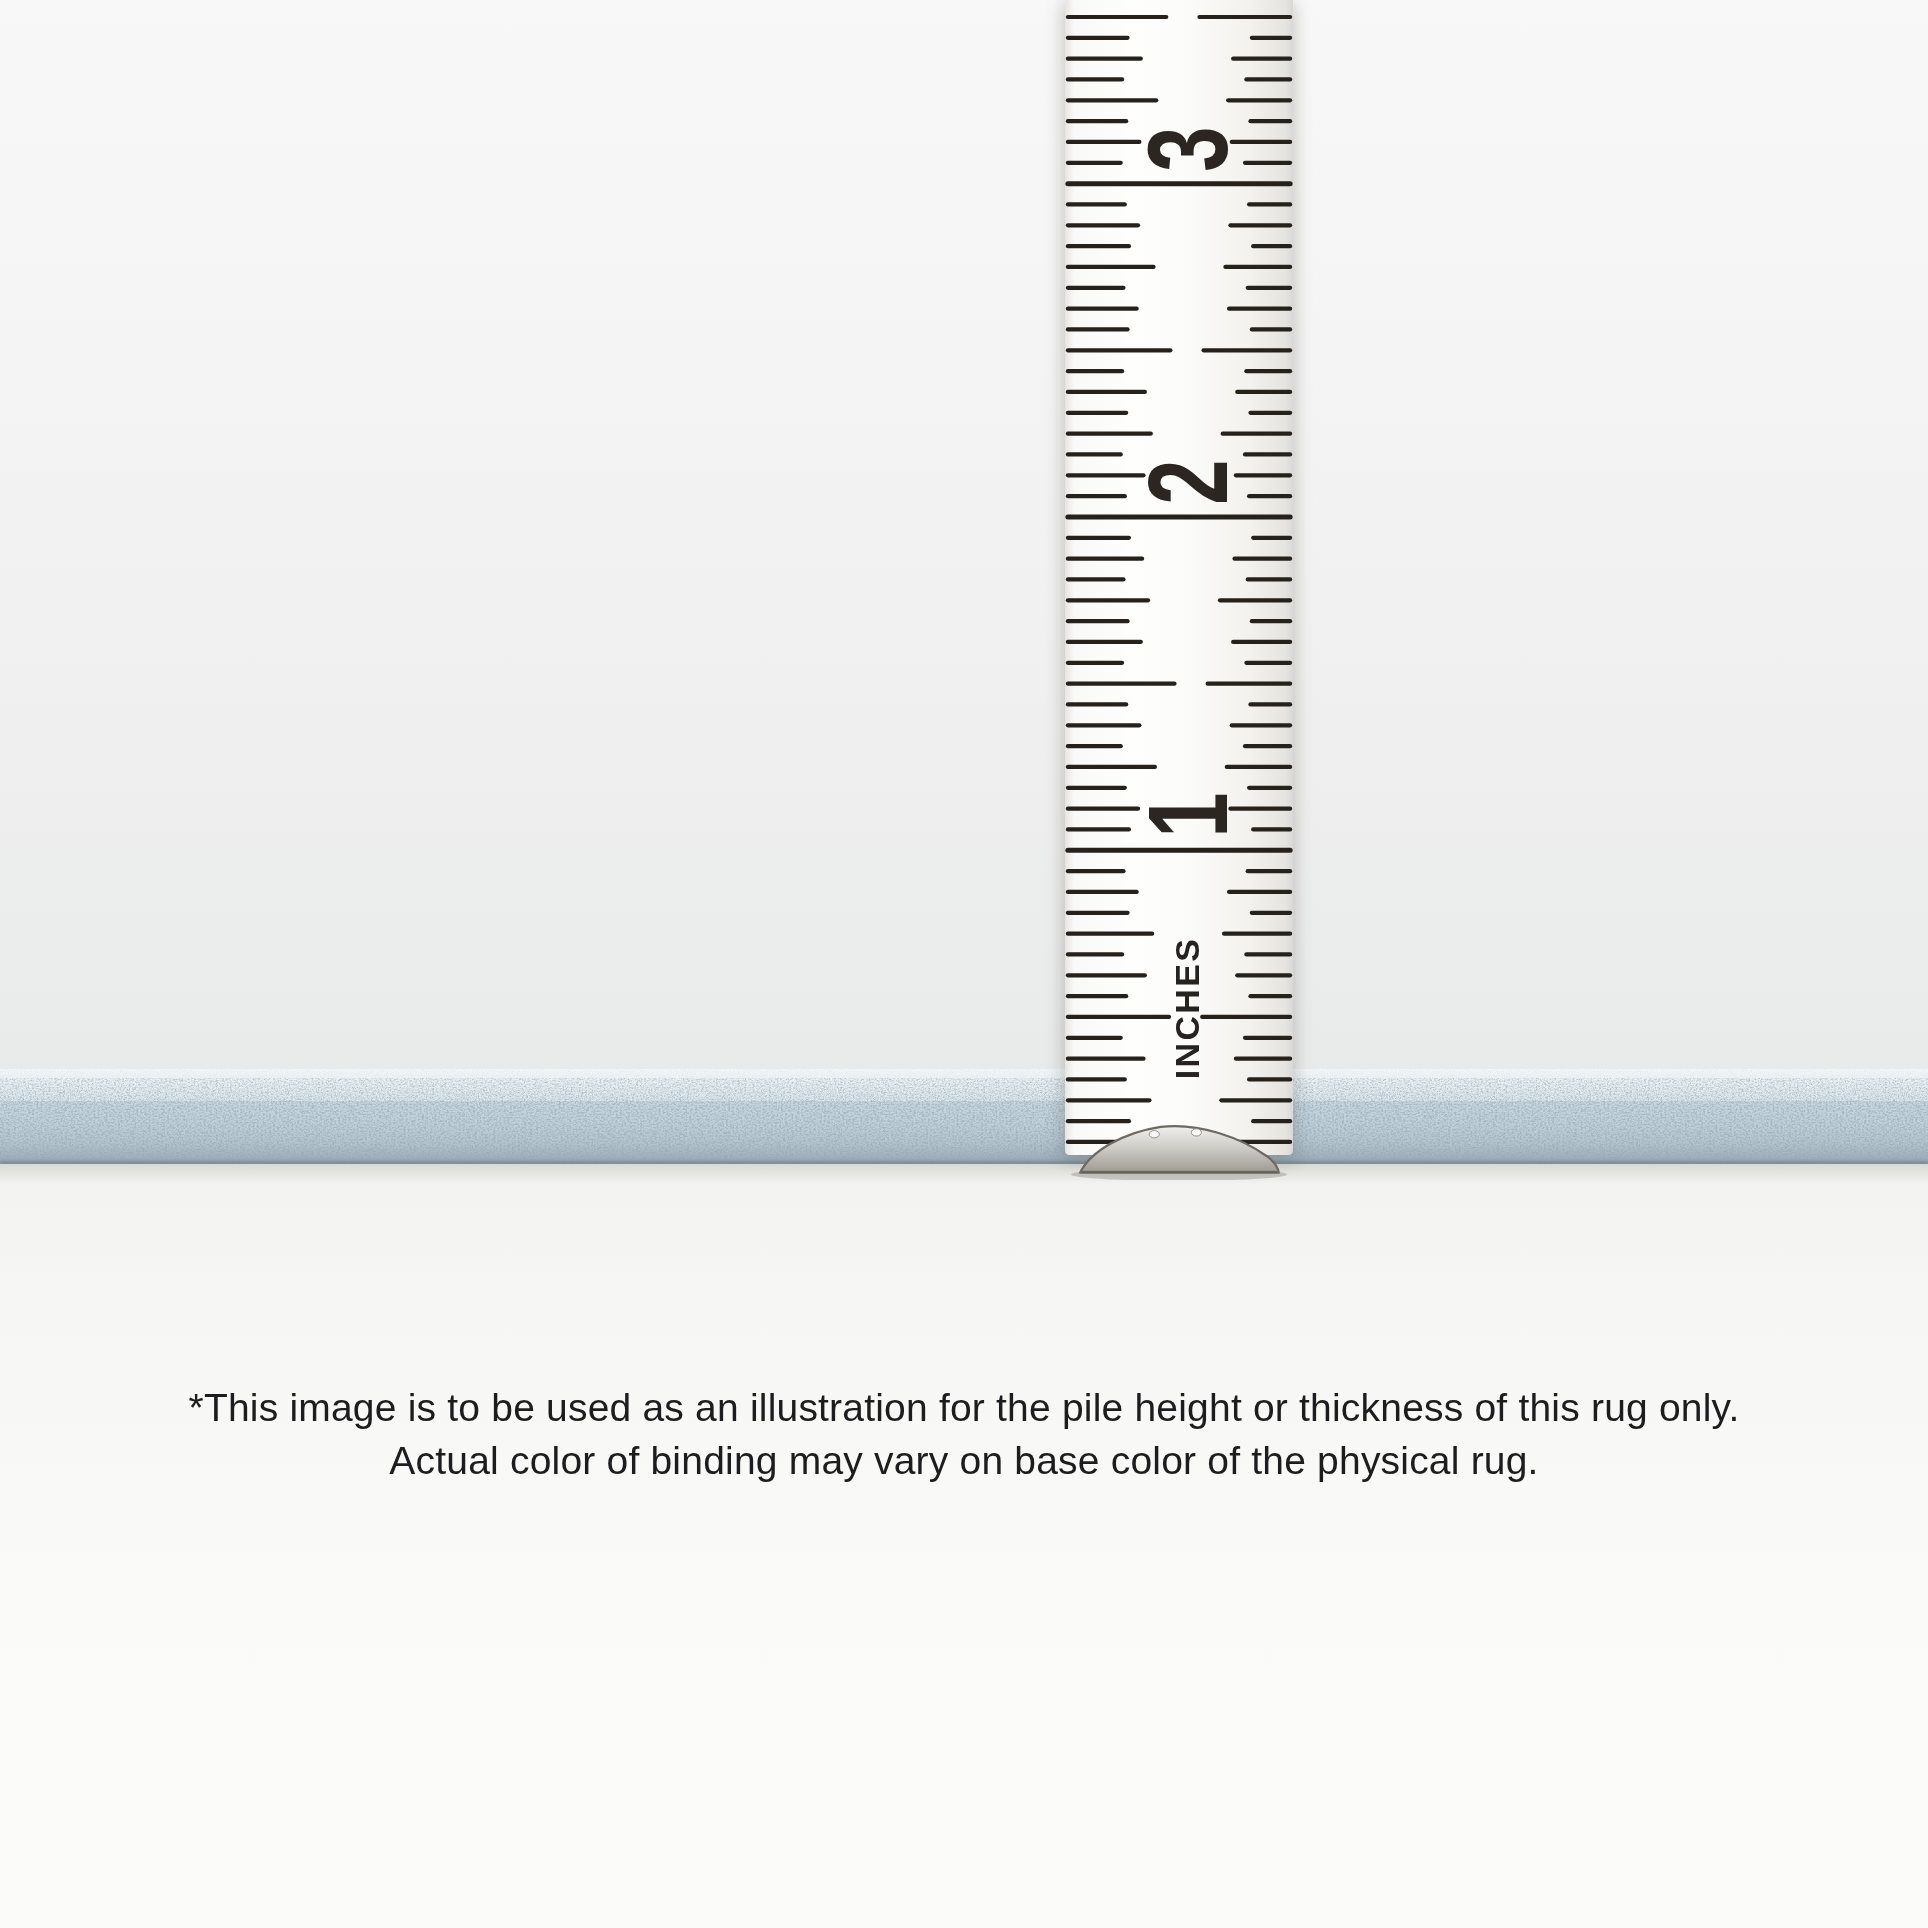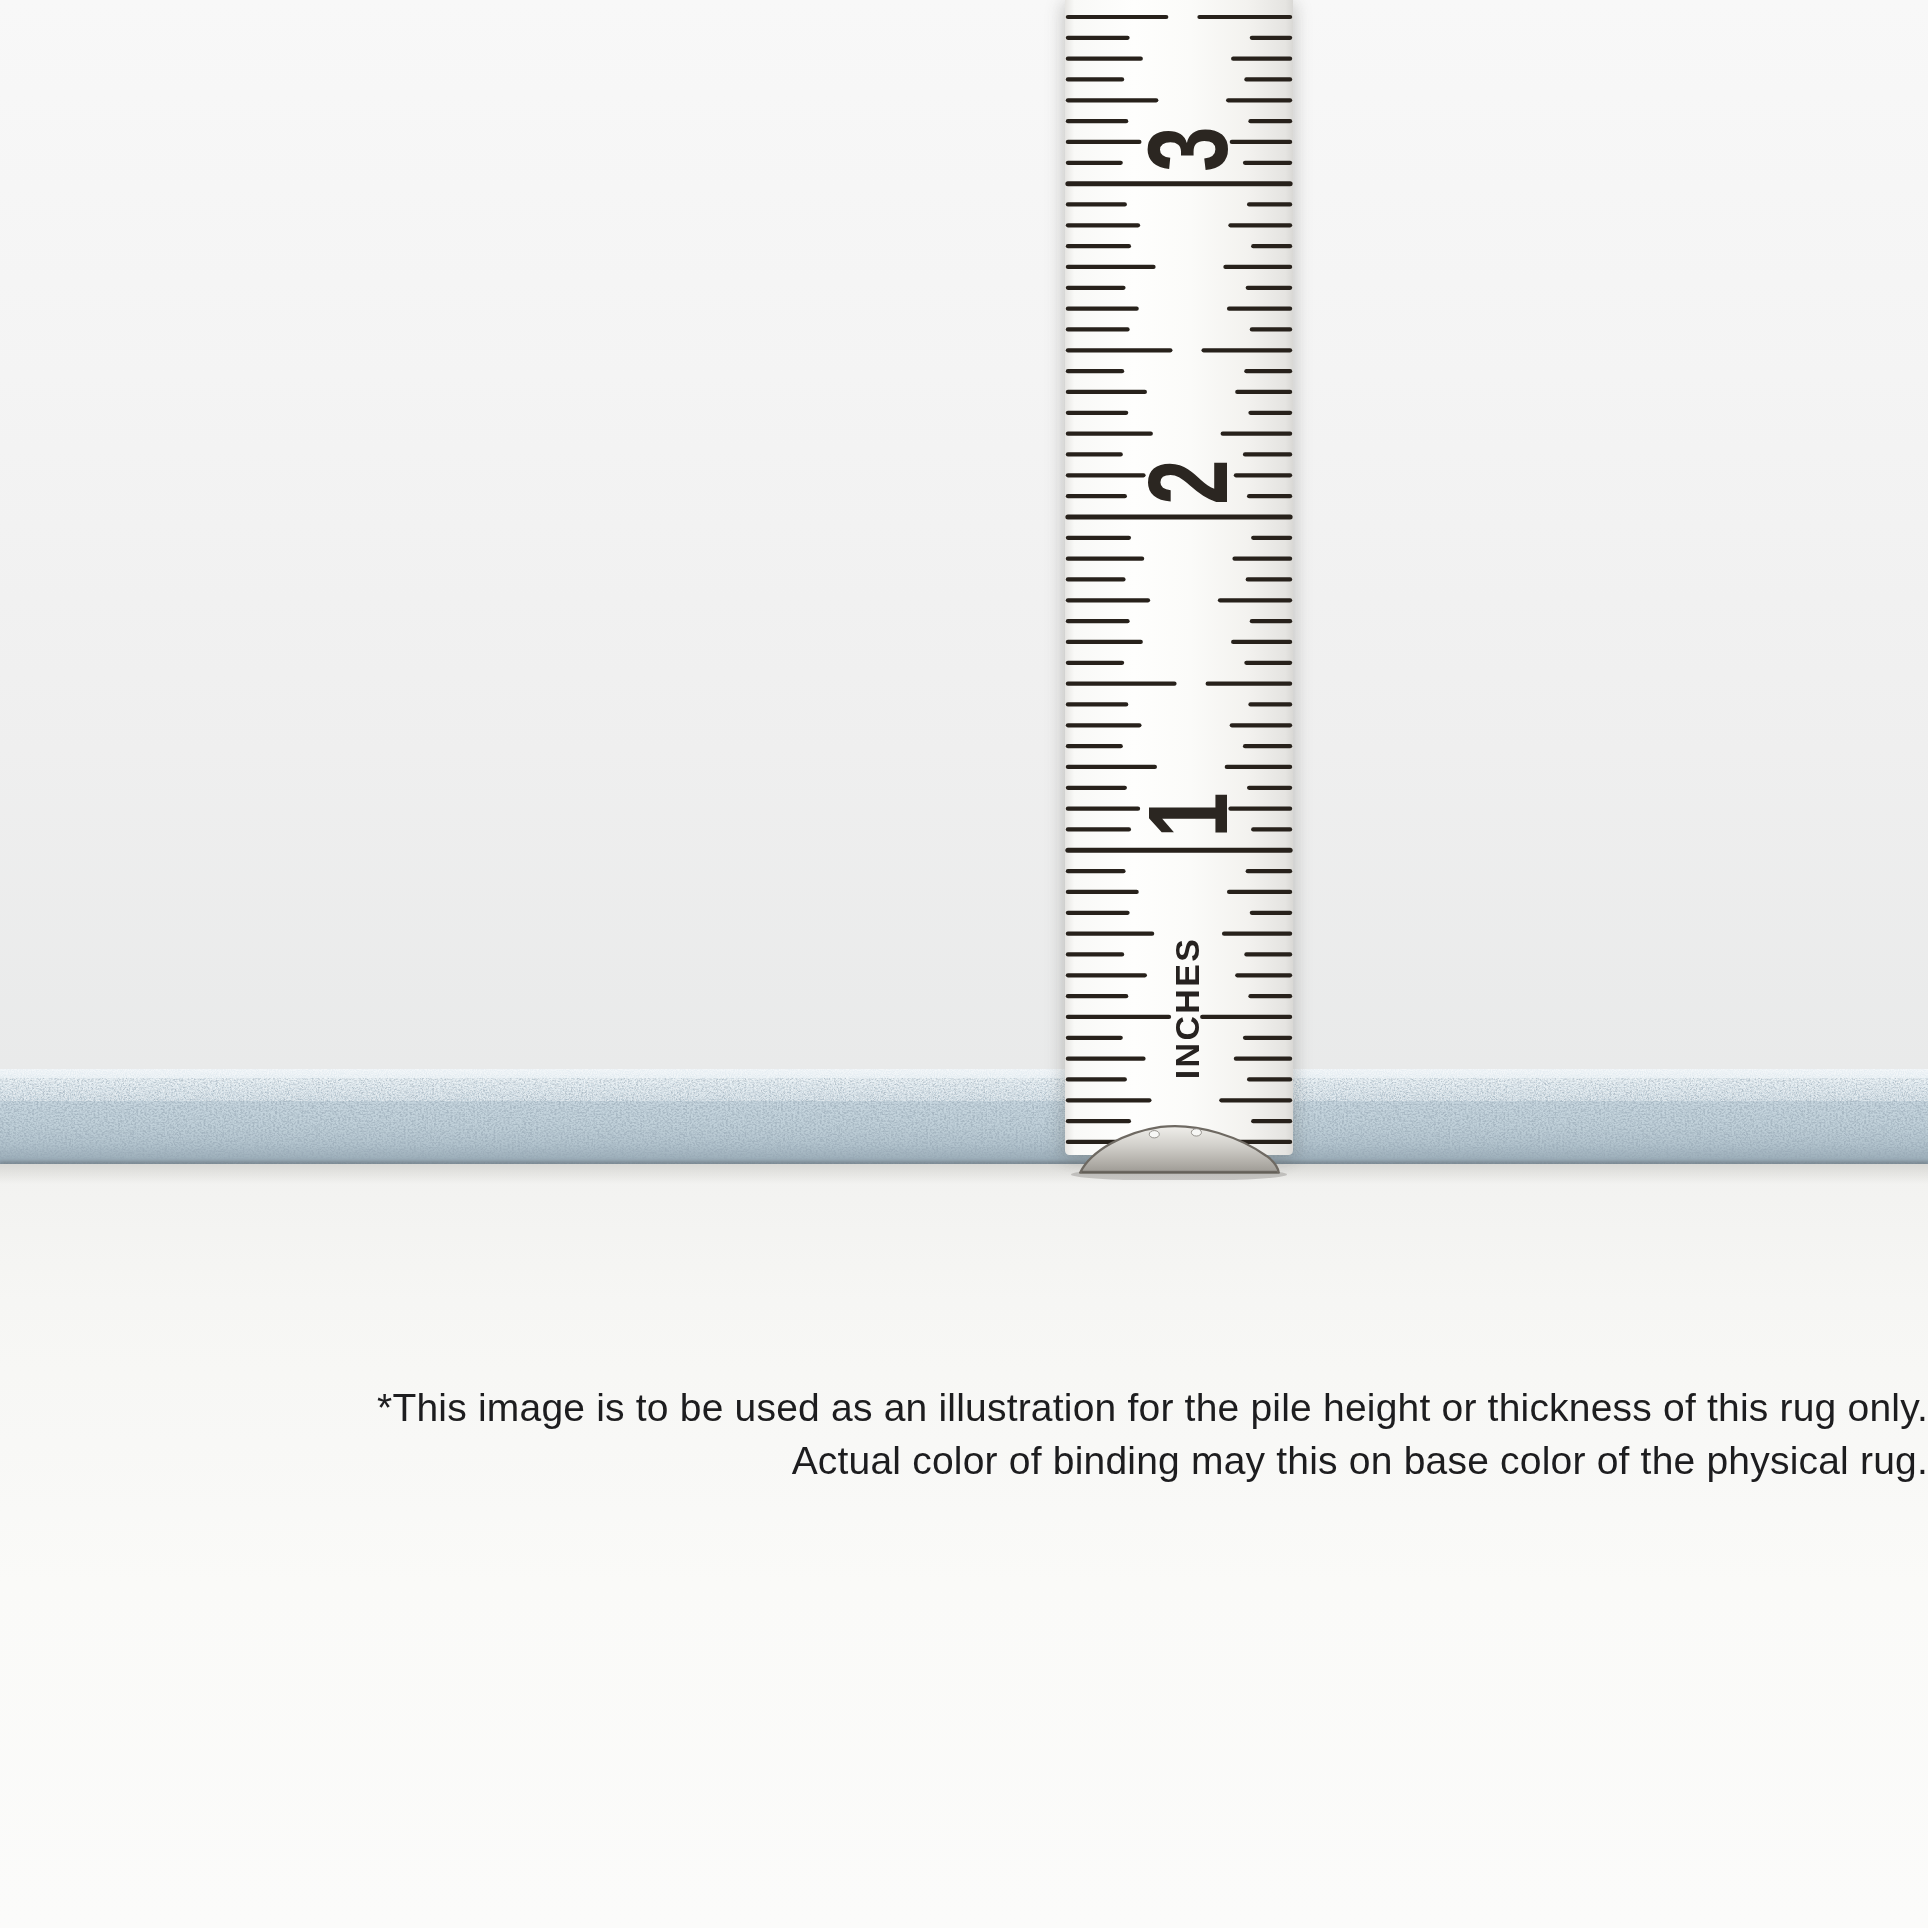--- a/index.html
+++ b/index.html
@@ -59,21 +59,21 @@
     transform:rotate(-90deg);
     font-size:34px;font-weight:700;letter-spacing:2.3px;color:#262220;
   }
   .metal{position:absolute;left:0;top:1061px;}
   
   .disclaimer{
     position:absolute;left:0;top:1381px;width:1928px;
     text-align:center;color:var(--text);
     font-size:39px;line-height:53px;font-weight:400;letter-spacing:0.2px;
   }
-  .disclaimer p{margin:0;text-align:right;}
+  .disclaimer p{margin:0;}
 </style>
 </head>
 <body>
 
 <div class="scene">
 
   <div class="wall"></div>
 
   <div class="rug">
     <svg class="rug-tex" width="1928" height="96" viewBox="0 0 2100 104" preserveAspectRatio="none" aria-hidden="true">
@@ -233,17 +233,17 @@
       <ellipse cx="124" cy="124" rx="118" ry="7" fill="rgba(96,94,88,0.28)"></ellipse>
       <path d="M 16 122 C 28 98 64 78 104 72 C 146 67 192 84 220 104 C 228 110 232 116 233 122 Z" fill="url(#metalgrad)" stroke="#6e6962" stroke-width="2.5" stroke-linejoin="round"></path>
       <ellipse cx="97" cy="80" rx="5.5" ry="4" fill="#f7f7f5" stroke="#8d8a84" stroke-width="1"></ellipse>
       <ellipse cx="143" cy="78" rx="5.5" ry="4" fill="#f7f7f5" stroke="#8d8a84" stroke-width="1"></ellipse>
       <path d="M 18 121 L 231 121" stroke="#57534c" stroke-width="2" opacity="0.55"></path>
     </svg>
   </div>
 
   <div class="disclaimer">
     <p>*This image is to be used as an illustration for the pile height or thickness of this rug only.</p>
-    <p>Actual color of binding may this on base color of the physical rug.</p>
+    <p>Actual color of binding may vary on base color of the physical rug.</p>
   </div>
 
 </div>
 
 
 </body></html>

